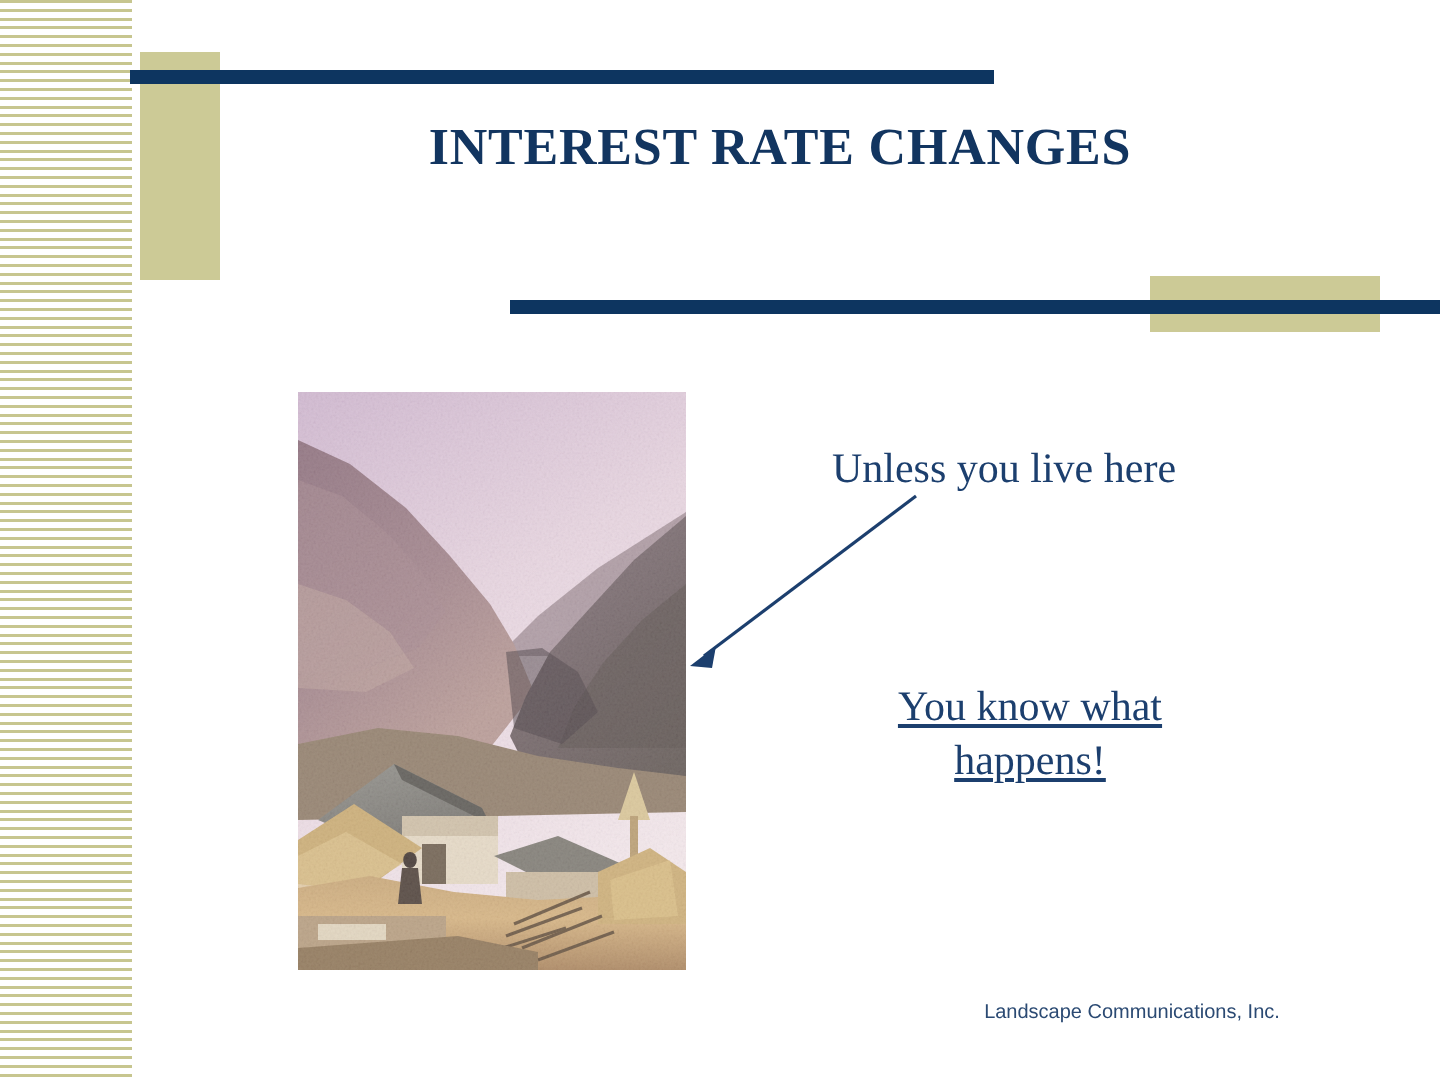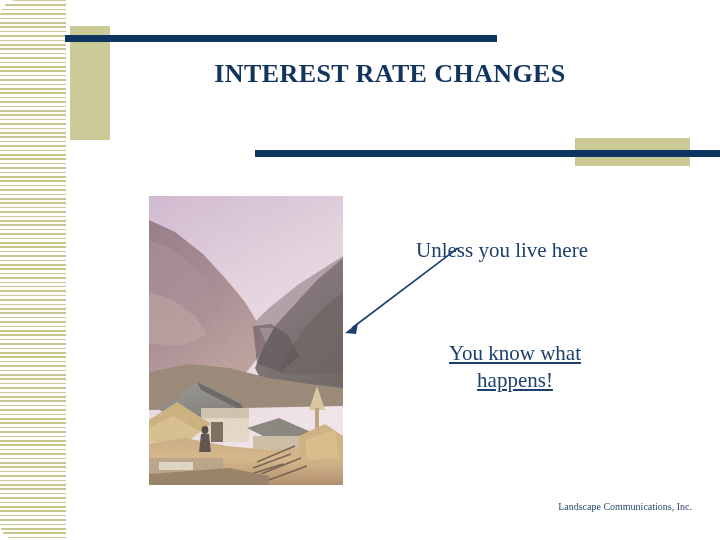--- a/index.html
+++ b/index.html
@@ -8,21 +8,20 @@
     padding: 0;
     background: #ffffff;
   }
   #slide {
     position: relative;
     width: 720px;
     height: 540px;
     background: #ffffff;
     overflow: hidden;
     font-family: "Liberation Serif", "DejaVu Serif", serif;
-    border-radius: 17px;
   }
 
   
   #stripe-band {
     position: absolute;
     left: 0;
     top: 0;
     width: 66px;
     height: 540px;
     background-image: repeating-linear-gradient(
@@ -102,21 +101,20 @@
     font-size: 21px;
     line-height: 27px;
     font-family: "Liberation Serif", "DejaVu Serif", serif;
     white-space: pre-line;
   }
   #callout-top {
     left: 368px;
     top: 221px;
     width: 268px;
     text-align: center;
-    margin-top: 16px;
   }
   #callout-bottom {
     left: 418px;
     top: 340px;
     width: 194px;
     text-align: center;
     text-decoration: underline;
   }
 
   
@@ -125,24 +123,24 @@
     left: 338px;
     top: 240px;
   }
 
   
   #footer {
     position: absolute;
     left: 440px;
     top: 501px;
     width: 252px;
-    text-align: right;
+    text-align: center;
     color: #2b4a73;
     font-size: 10px;
-    font-family: Liberation Serif, serif;
+    font-family: Liberation Sans, sans-serif;
   }
 </style>
 </head>
 <body>
 
 <div id="slide">
 
   <div id="stripe-band"></div>
 
   <div class="khaki-block" id="khaki-vert"></div>

